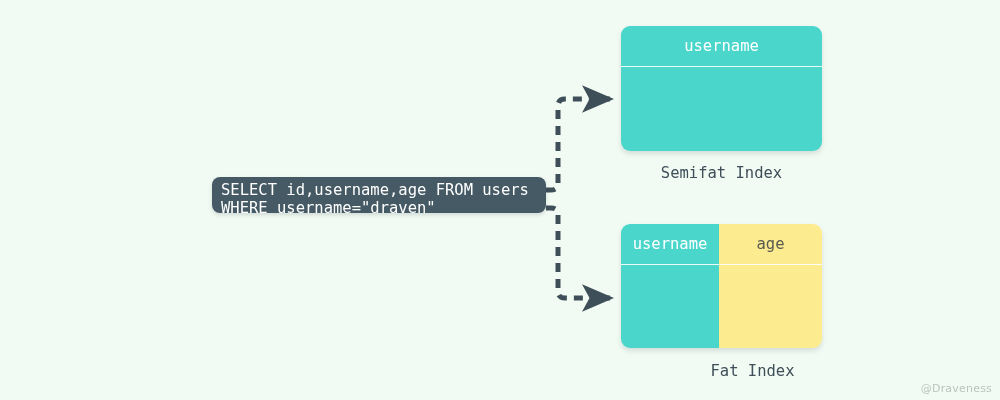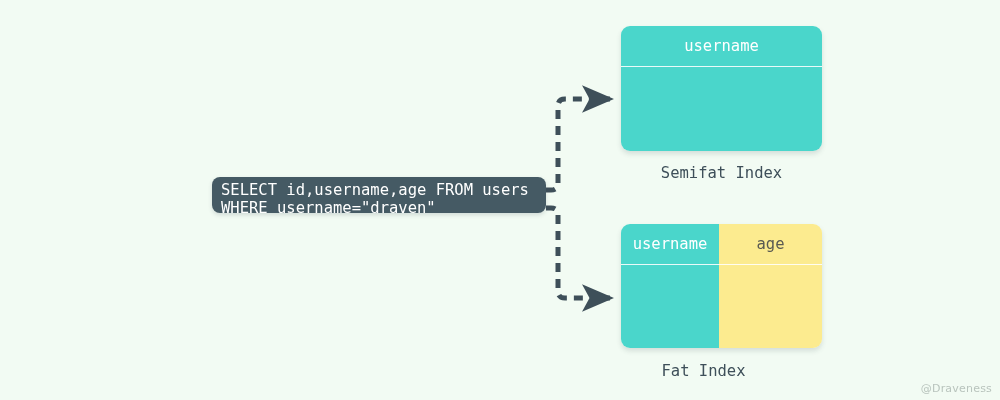--- a/index.html
+++ b/index.html
@@ -98,21 +98,21 @@
   
   .caption {
     position: absolute;
     width: 201px;
     text-align: center;
     color: #3e4f59;
     font-family: "DejaVu Sans Mono", "Liberation Mono", monospace;
     font-size: 15.5px;
   }
   #semifat-caption { left: 621px; top: 164px; }
-  #fat-caption { left: 603px; top: 362px; text-align: center; }
+  #fat-caption { left: 652px; top: 362px; text-align: center; }
 
   
   #arrows {
     position: absolute;
     left: 0;
     top: 0;
     width: 1000px;
     height: 400px;
     pointer-events: none;
   }

